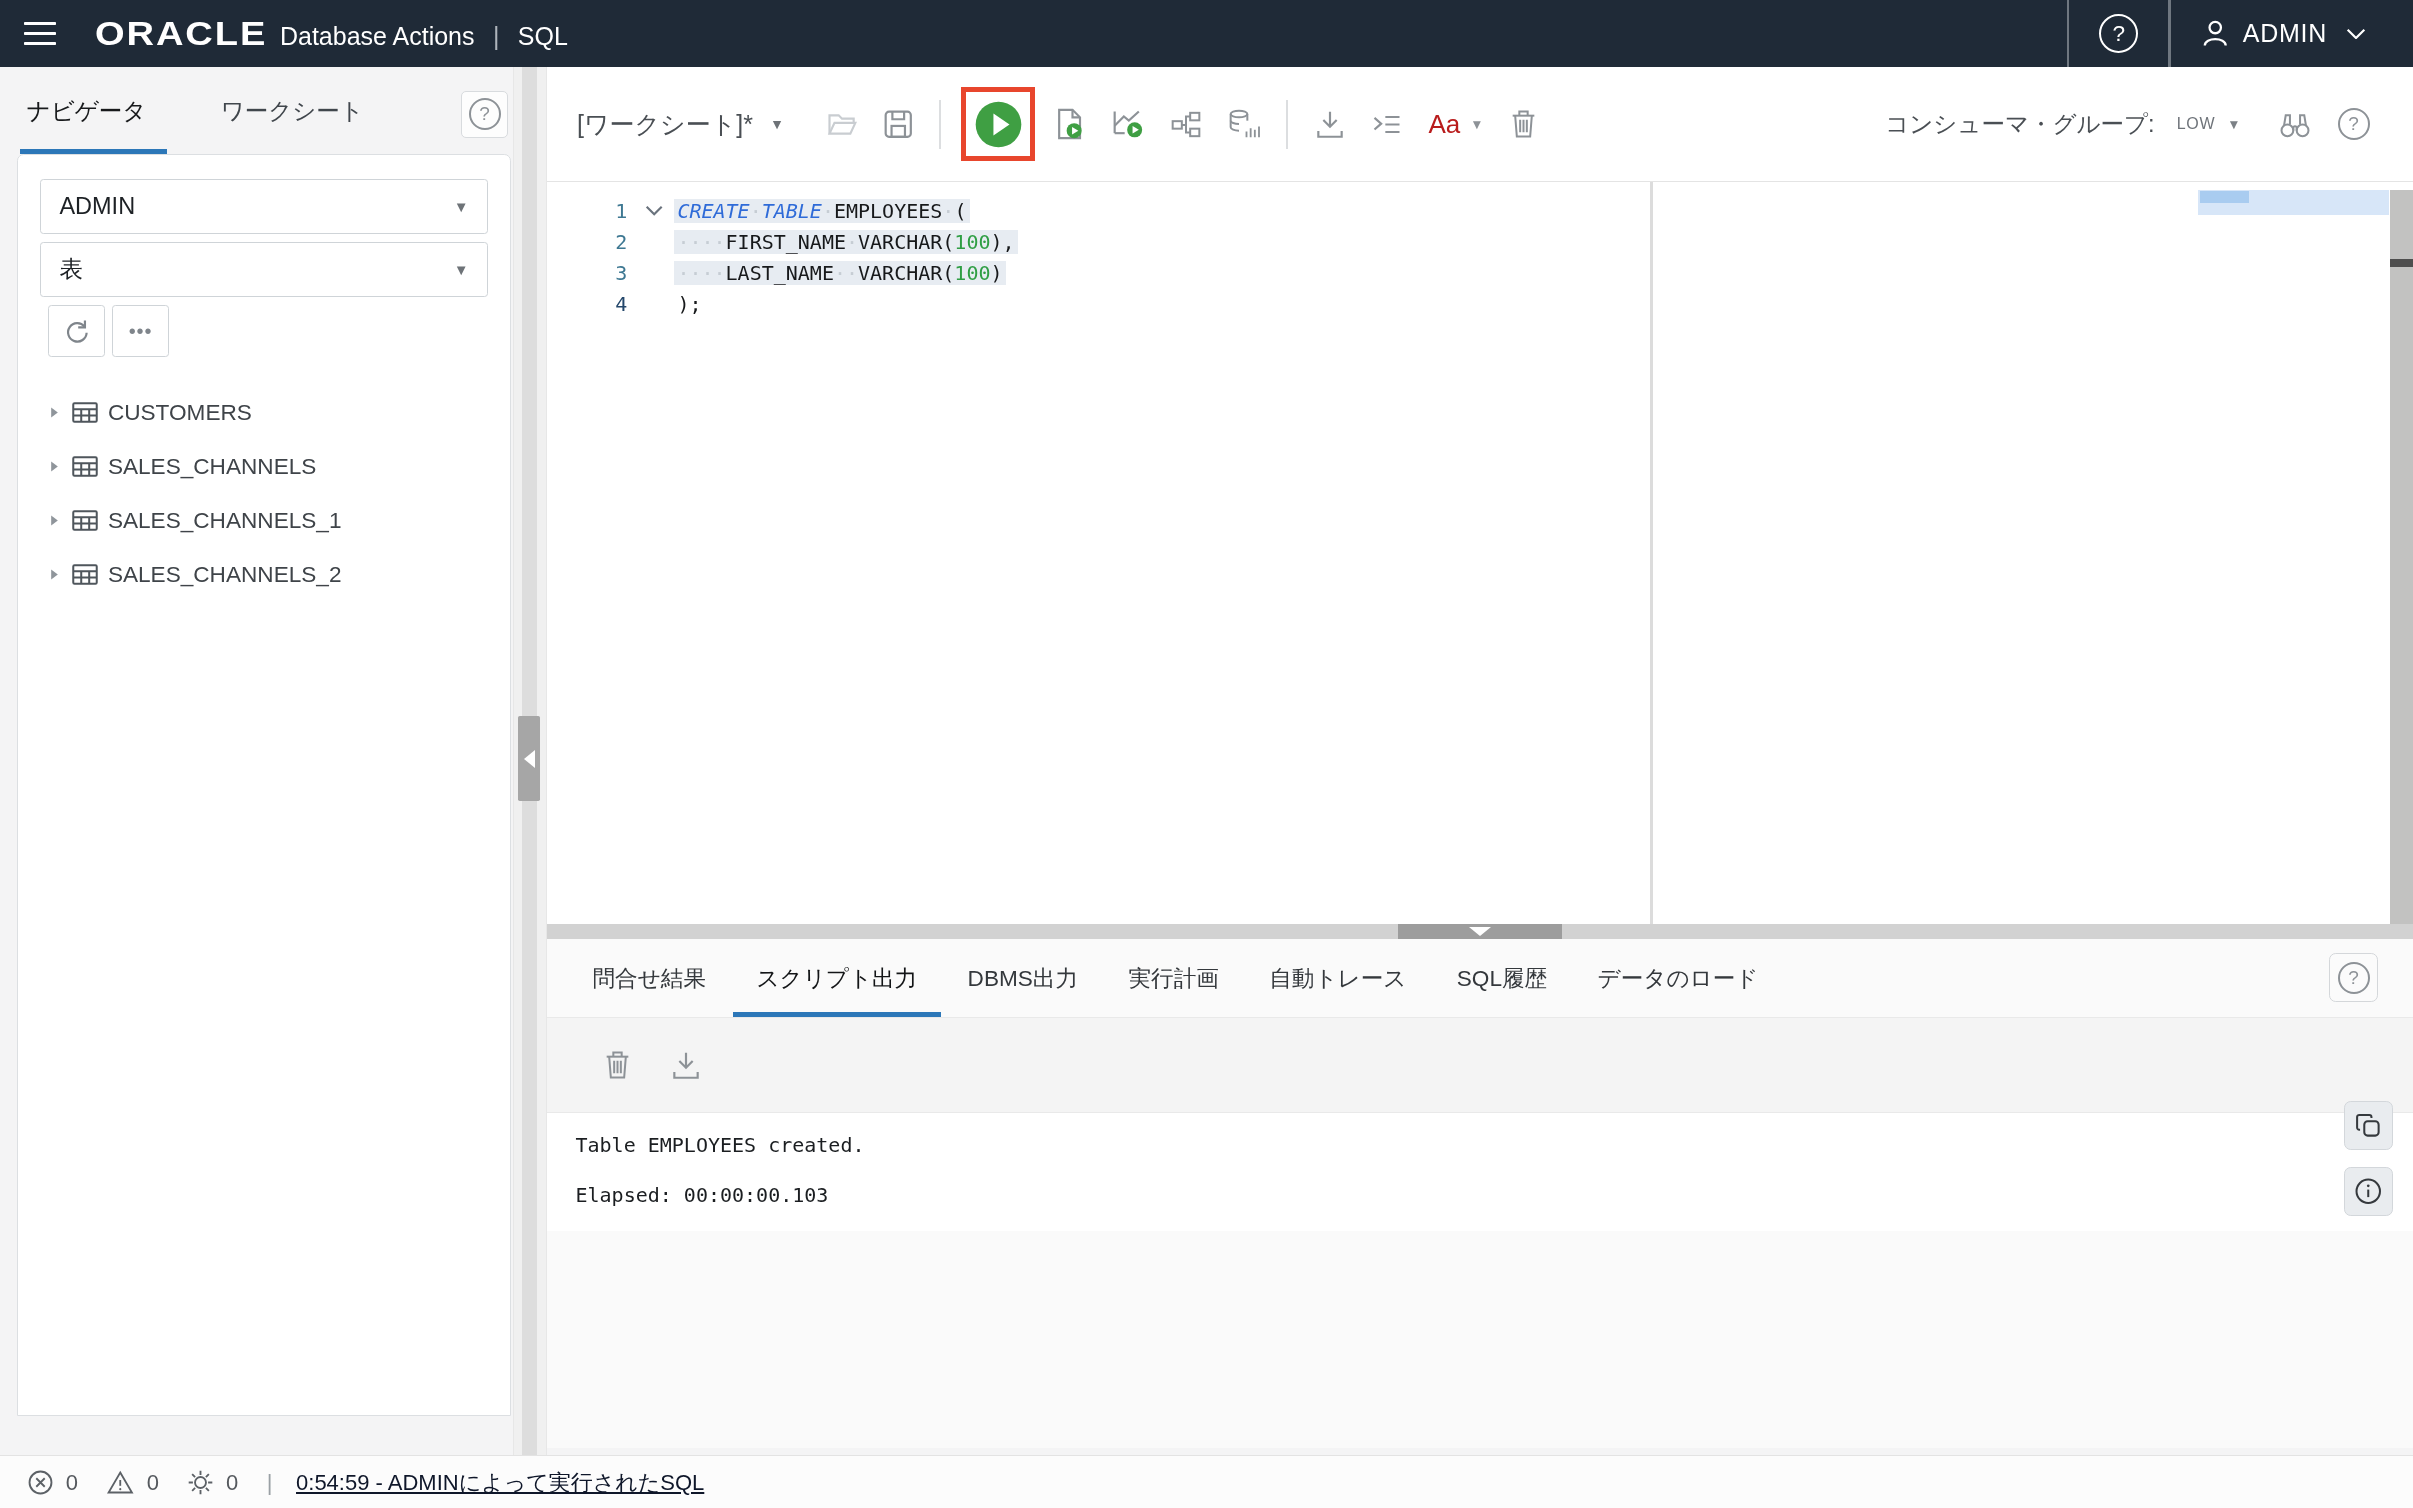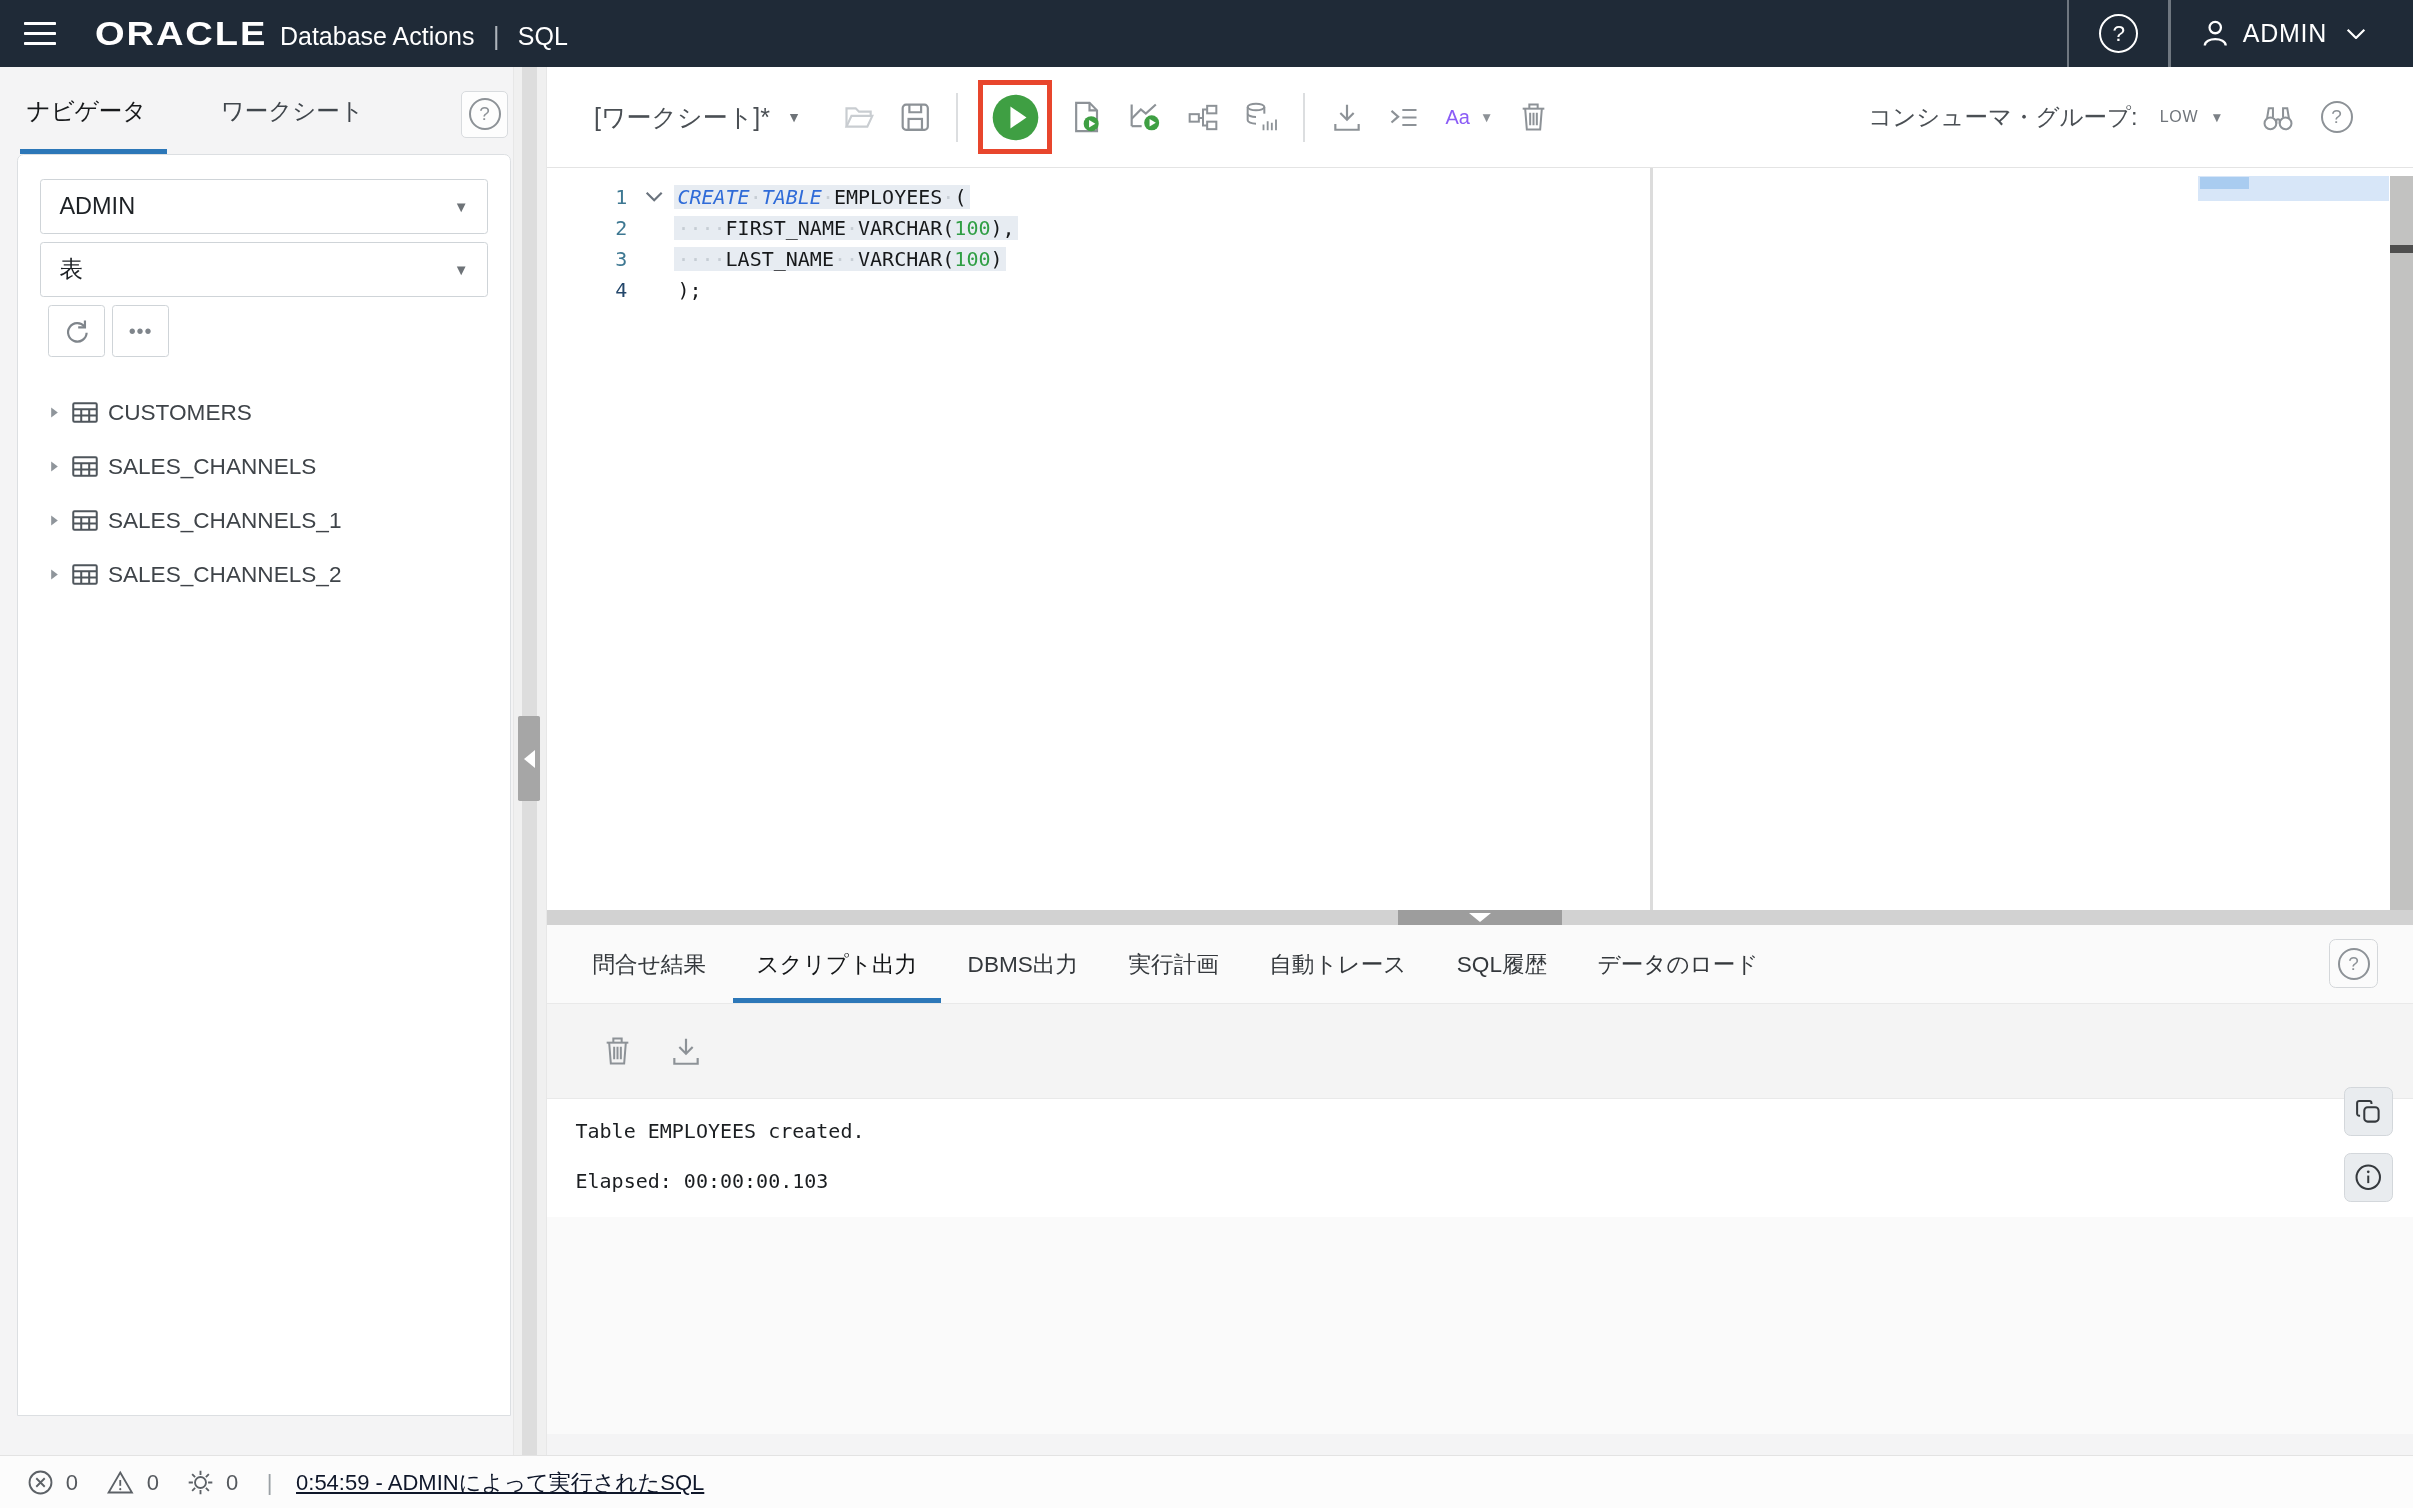--- a/index.html
+++ b/index.html
@@ -48,27 +48,27 @@
 
   
   .vsplit { width:34px; background:#f0f0f0; position:relative; border-left:1.7px solid #e7e7e7; border-right:1.7px solid #e7e7e7; }
   .vsplit-inner { position:absolute; left:7.5px; width:15px; top:0; bottom:0; background:#dddddd; }
   .vsplit-thumb { position:absolute; left:4.2px; width:22px; top:649px; height:85px; background:#a6a6a6; border-radius:1.7px; display:flex; align-items:center; justify-content:center; cursor:col-resize; }
   .vsplit-thumb .tri { width:0; height:0; border-top:9.2px solid transparent; border-bottom:9.2px solid transparent; border-right:11px solid #fff; }
 
   
   .main { flex:1; display:flex; flex-direction:column; background:#f4f4f5; }
 
-  .wtoolbar { height:101px; background:#fff; border-bottom:1.7px solid #e4e4e4; display:flex; align-items:center; padding:0 47px; }
+  .wtoolbar { height:115px; background:#fff; border-bottom:1.7px solid #e4e4e4; display:flex; align-items:center; padding:0 30px; }
   .ws-name { font-size:25px; color:#4a4f54; cursor:pointer; }
   .ws-caret { font-size:14.2px; color:#6e7378; margin:0 30px 0 17px; cursor:pointer; }
   .tool-btn { background:none; border:none; margin:0 13.4px; cursor:pointer; display:flex; align-items:center; }
   .tool-sep { width:1.7px; height:49px; background:#dcdee0; margin:0 13.4px; }
   .runbox { width:74px; height:74px; border:5.9px solid #e8462d; display:flex; align-items:center; justify-content:center; margin:0 6.7px; }
-  .aa { font-size:20px; color:#8b5cf6; }
+  .aa { font-size:26px; color:#b91c1c; }
   .aa-caret { font-size:13.4px; color:#8d9297; margin-left:10px; }
   .cg-label { margin-left:auto; font-size:23.5px; color:#4a4f54; }
   .cg-value { font-size:16px; color:#6f747a; margin-left:22px; letter-spacing:0.8px; cursor:pointer; }
   .cg-caret { font-size:13.4px; color:#7c8186; margin:0 25px 0 11.7px; }
 
   
   .editor { height:742px; background:#fff; position:relative; font-family:"DejaVu Sans Mono","Liberation Mono",monospace; font-size:20px; }
   .code-area { padding-top:13.4px; }
   .code-line { height:31px; display:flex; align-items:center; white-space:pre; }
   .gutter { width:87px; text-align:right; padding-right:6.7px; color:#3e7892; font-size:20px; }

